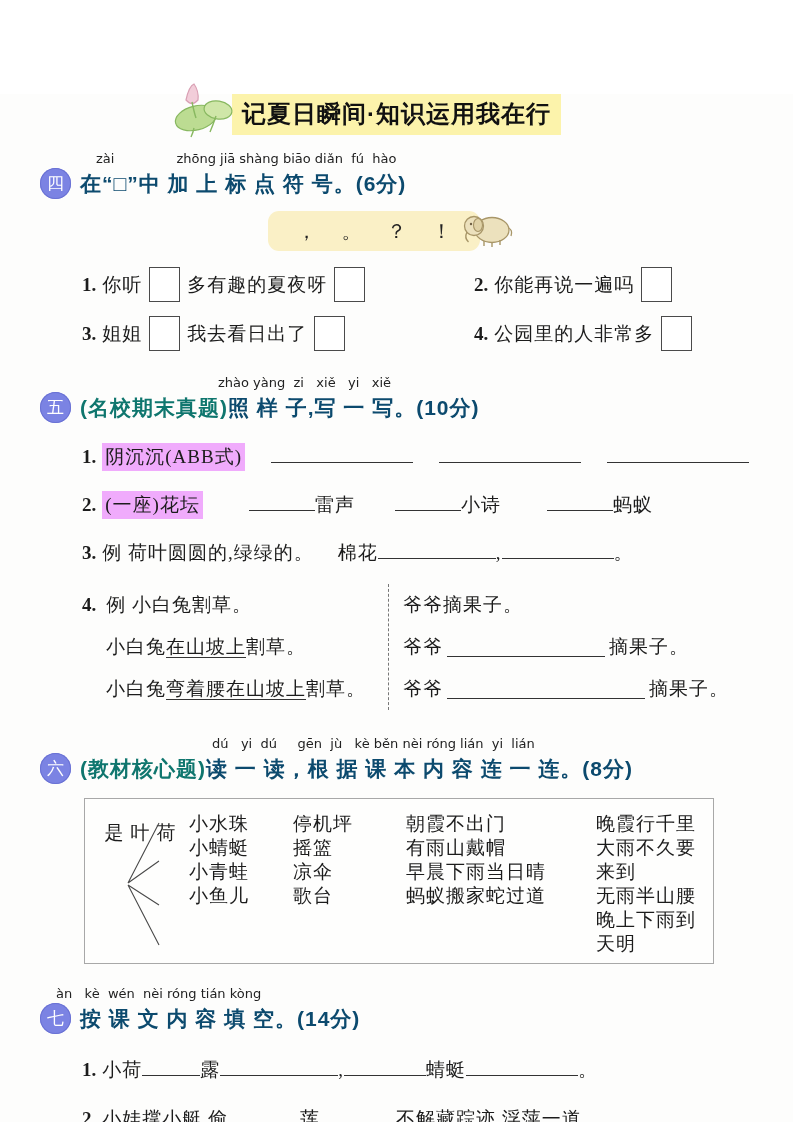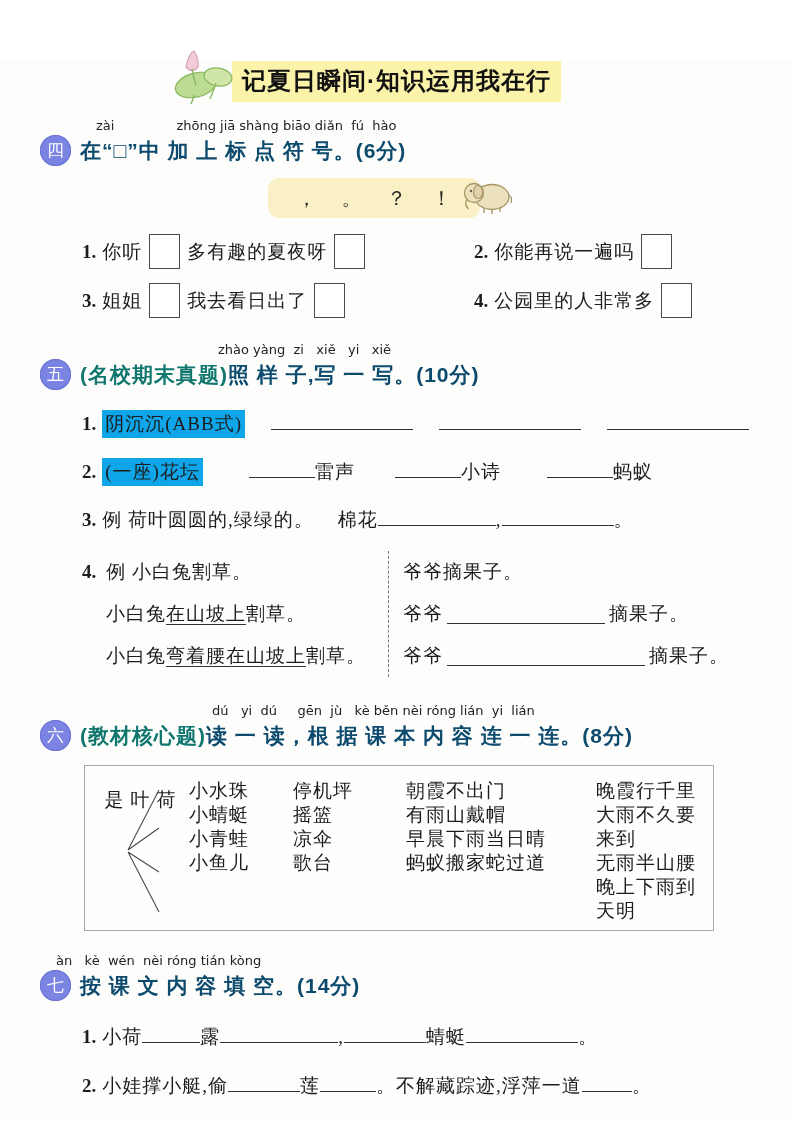--- a/index.html
+++ b/index.html
@@ -5,21 +5,21 @@
   * { margin:0; padding:0; box-sizing:border-box; }
   html,body { background:#ffffff; }
   body {
     width:793px; height:1122px; margin:0 auto; position:relative;
     font-family:"Liberation Serif", serif; color:#1c1c1c;
     overflow:hidden;
   }
   .page { position:relative; width:793px; height:1122px; background:#fdfdfc; }
 
   
-  .header { position:relative; width:fit-content; margin:61px auto 0; }
+  .header { position:relative; width:fit-content; margin:94px auto 0; }
   .title-band {
     background:#fcf3ab; padding:4px 10px 5px;
     font-family:"Liberation Sans", sans-serif; font-weight:bold;
     font-size:24px; letter-spacing:1px; color:#111;
   }
   .lotus { position:absolute; left:-66px; top:-16px; }
 
   
   .pinyin {
     font-family:"DejaVu Sans", sans-serif; font-size:13px; color:#222;
@@ -54,21 +54,21 @@
   .q-item { display:flex; align-items:center; }
   .q-left { width:392px; }
   .sq {
     display:inline-block; width:31px; height:35px;
     border:1.6px solid #4a4a4a; background:#fff; margin:0 7px;
   }
   .sq.last { margin-right:0; }
 
   
   .item { margin-left:82px; margin-top:20px; display:flex; align-items:baseline; flex-wrap:wrap; }
-  .hl-green { background:#0ea5e9; padding:1px 3px; }
+  .hl-green { background:#f0abfc; padding:1px 3px; }
   .blank { display:inline-block; border-bottom:1.6px solid #333; height:20px; vertical-align:-4px; }
   .ex-cols { margin-left:82px; margin-top:18px; display:flex; }
   .ex-left { width:306px; }
   .ex-right { border-left:1.4px dashed #777; padding-left:14px; flex:1; }
   .ex-line { line-height:41px; white-space:nowrap; }
   .u { border-bottom:1.4px solid #333; padding-bottom:0px; }
 
   
   .match-box {
     margin:14px 0 0 84px; width:630px; height:166px;

